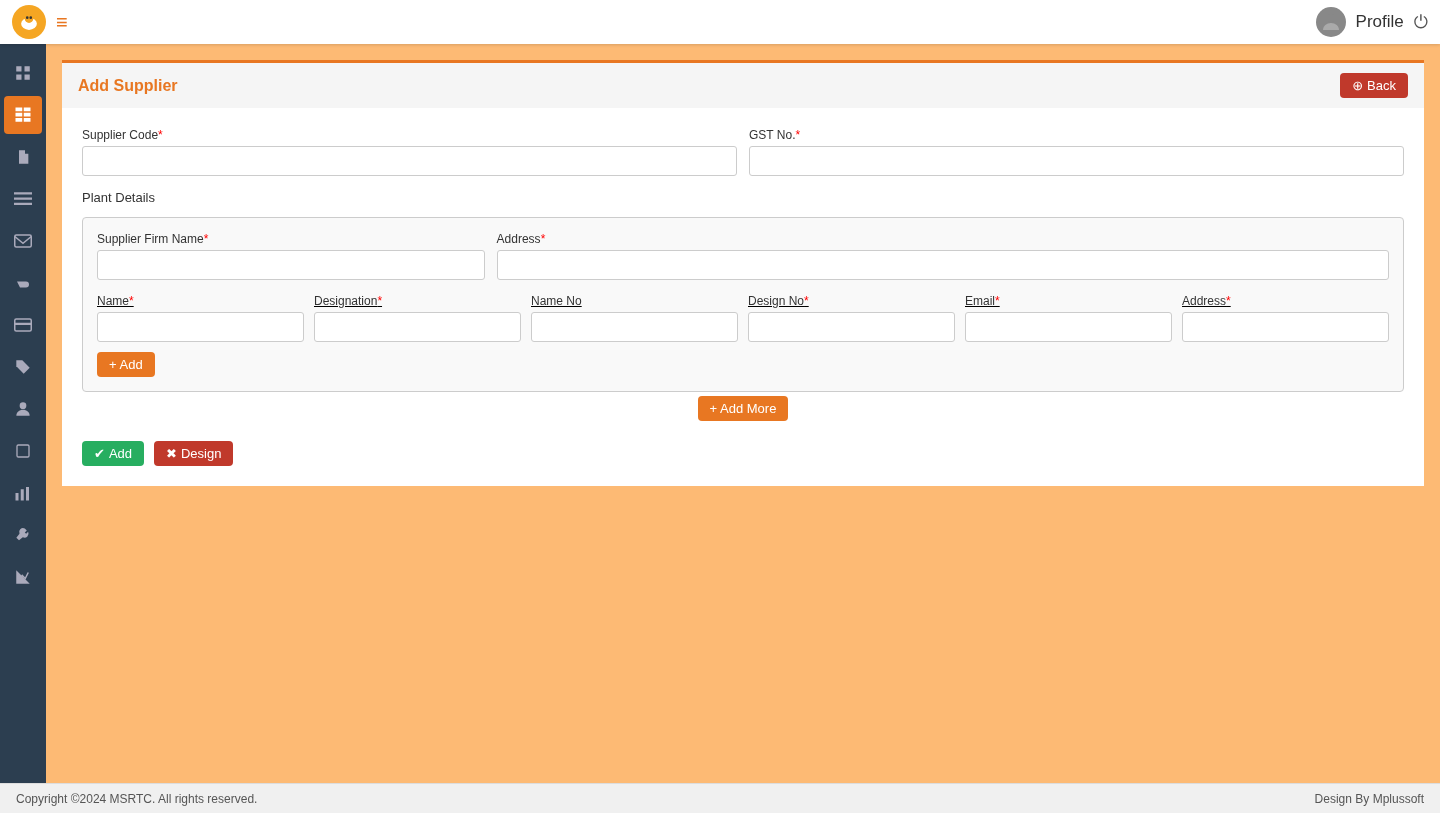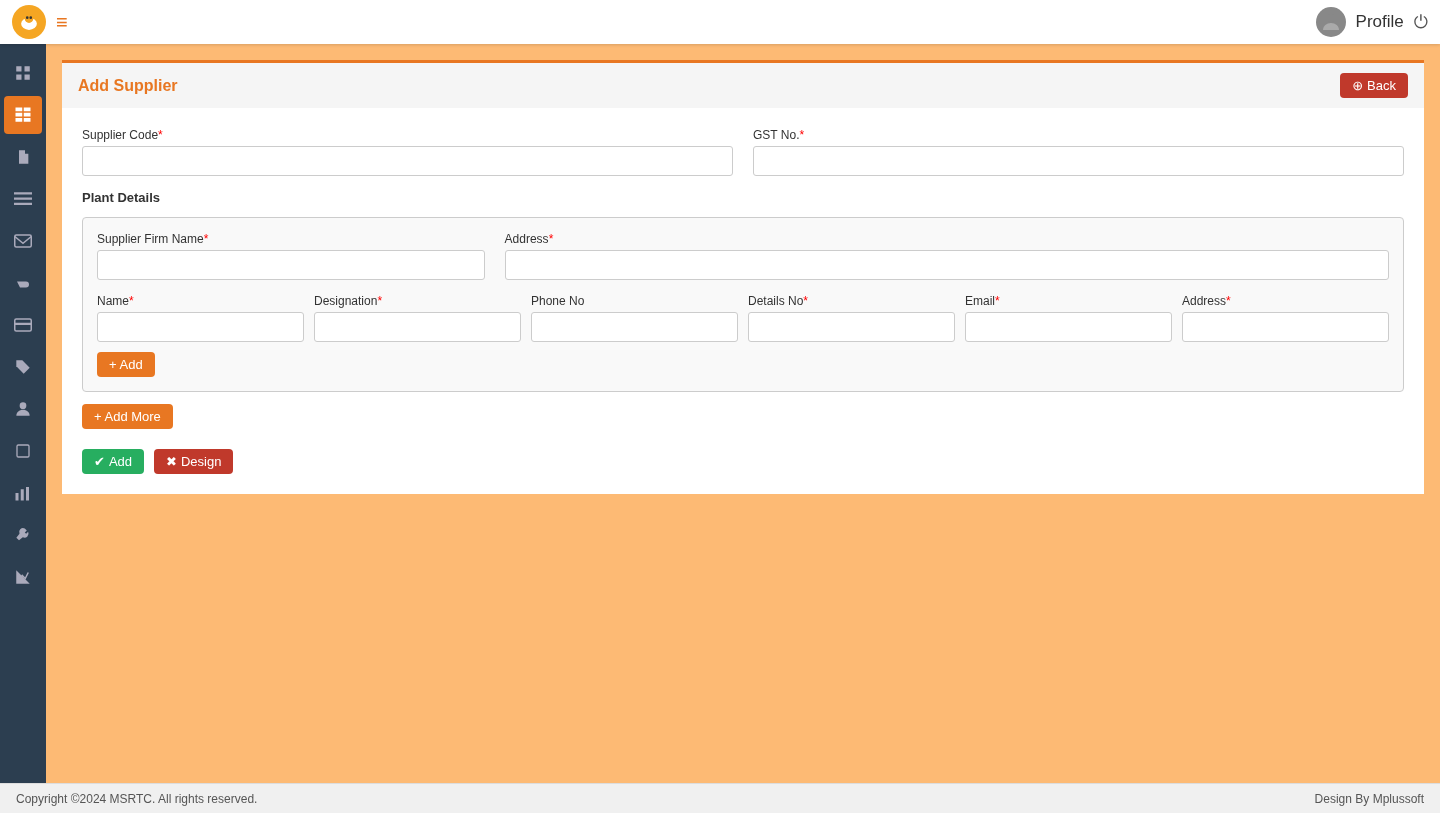--- a/index.html
+++ b/index.html
@@ -105,21 +105,21 @@
 
     
     .form-card {
       background: #fff;
       padding: 20px;
       margin-top: 0;
     }
 
     .form-row {
       display: flex;
-      gap: 20px;
+      gap: 12px;
       margin-bottom: 14px;
       align-items: flex-start;
     }
 
     .form-group {
       display: flex;
       flex-direction: column;
       gap: 4px;
       flex: 1;
     }
@@ -133,50 +133,50 @@
       border-radius: 3px;
       padding: 5px 8px;
       font-size: 13px;
       height: 30px;
       outline: none;
     }
 
     
     .plant-details-label {
       font-size: 13px;
-      font-weight: bold;
+      font-weight: normal;
       color: #333;
       margin-bottom: 10px;
     }
     .plant-details-box {
       border: 1px solid #ccc;
       border-radius: 4px;
       padding: 14px;
       background: #f9f9f9;
       margin-top: 12px;
     }
 
     .contact-row {
       display: flex;
       gap: 10px;
       align-items: flex-end;
       margin-bottom: 10px;
     }
-    .contact-row .form-group { min-width: 0; }
+    .contact-row .form-group { min-width: 0; text-decoration: underline; }
 
     .add-row-container {
       display: flex;
       justify-content: flex-start;
       margin-top: 10px;
     }
 
     .add-more-container {
       display: flex;
-      justify-content: flex-start;
-      margin-top: 12px;
+      justify-content: center;
+      margin-top: 4px;
     }
 
     .bottom-actions {
       display: flex;
       gap: 10px;
       margin-top: 20px;
     }
 
     
     .footer {
@@ -358,26 +358,26 @@
             </label>
             <input type="text" style="">
           </div>
           <div class="form-group">
             <label>
               <span>Designation</span><span class="required">*</span>
             </label>
             <input type="text" style="">
           </div>
           <div class="form-group">
-            <label>Phone No</label>
-            <input type="text" style="">
-          </div>
-          <div class="form-group">
-            <label>
-              <span>Details No</span><span class="required">*</span>
+            <label>Name No</label>
+            <input type="text" style="">
+          </div>
+          <div class="form-group">
+            <label>
+              <span>Design No</span><span class="required">*</span>
             </label>
             <input type="text" style="">
           </div>
           <div class="form-group">
             <label>
               <span>Email</span><span class="required">*</span>
             </label>
             <input type="text" style="">
           </div>
           <div class="form-group">

